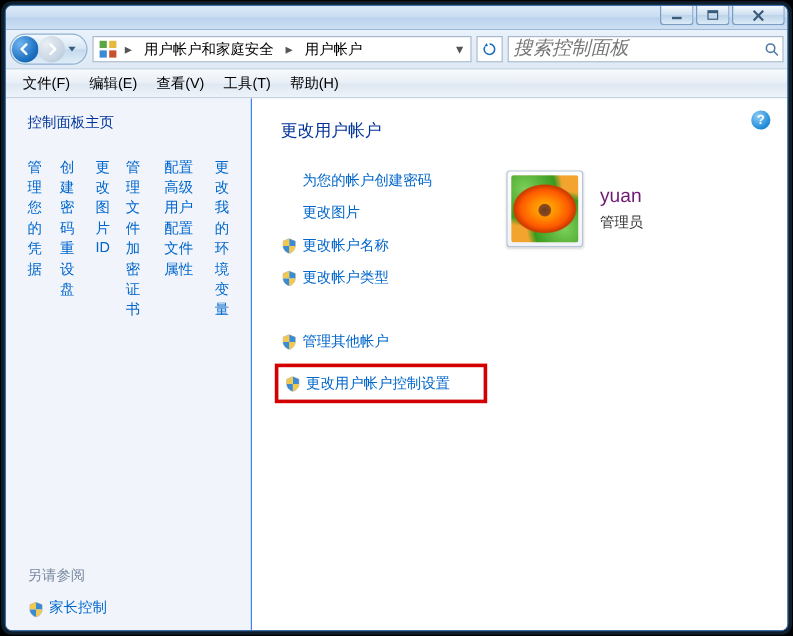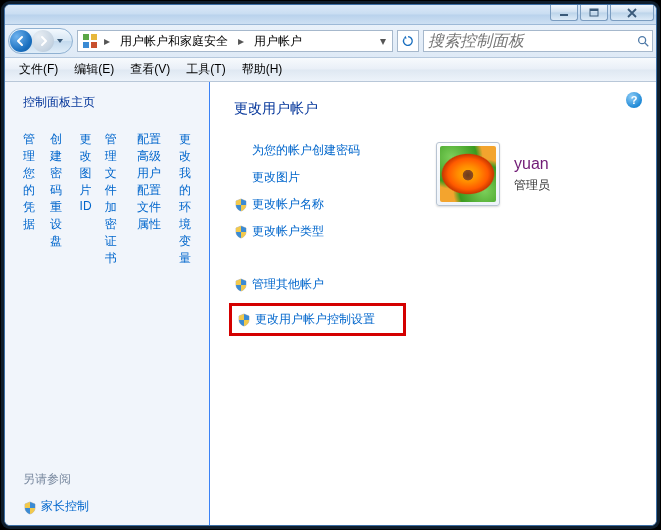--- a/index.html
+++ b/index.html
@@ -213,21 +213,21 @@
     cursor: pointer;
   }
   .content-heading {
     color: #003399;
     font-size: 14px;
     margin-bottom: 24px;
     font-weight: normal;
   }
   .content-row {
     display: flex;
-    gap: 30px;
+    gap: 16px;
     align-items: flex-start;
   }
   .action-links {
     display: flex;
     flex-direction: column;
     gap: 10px;
   }
   .action-link {
     display: flex;
     align-items: center;

